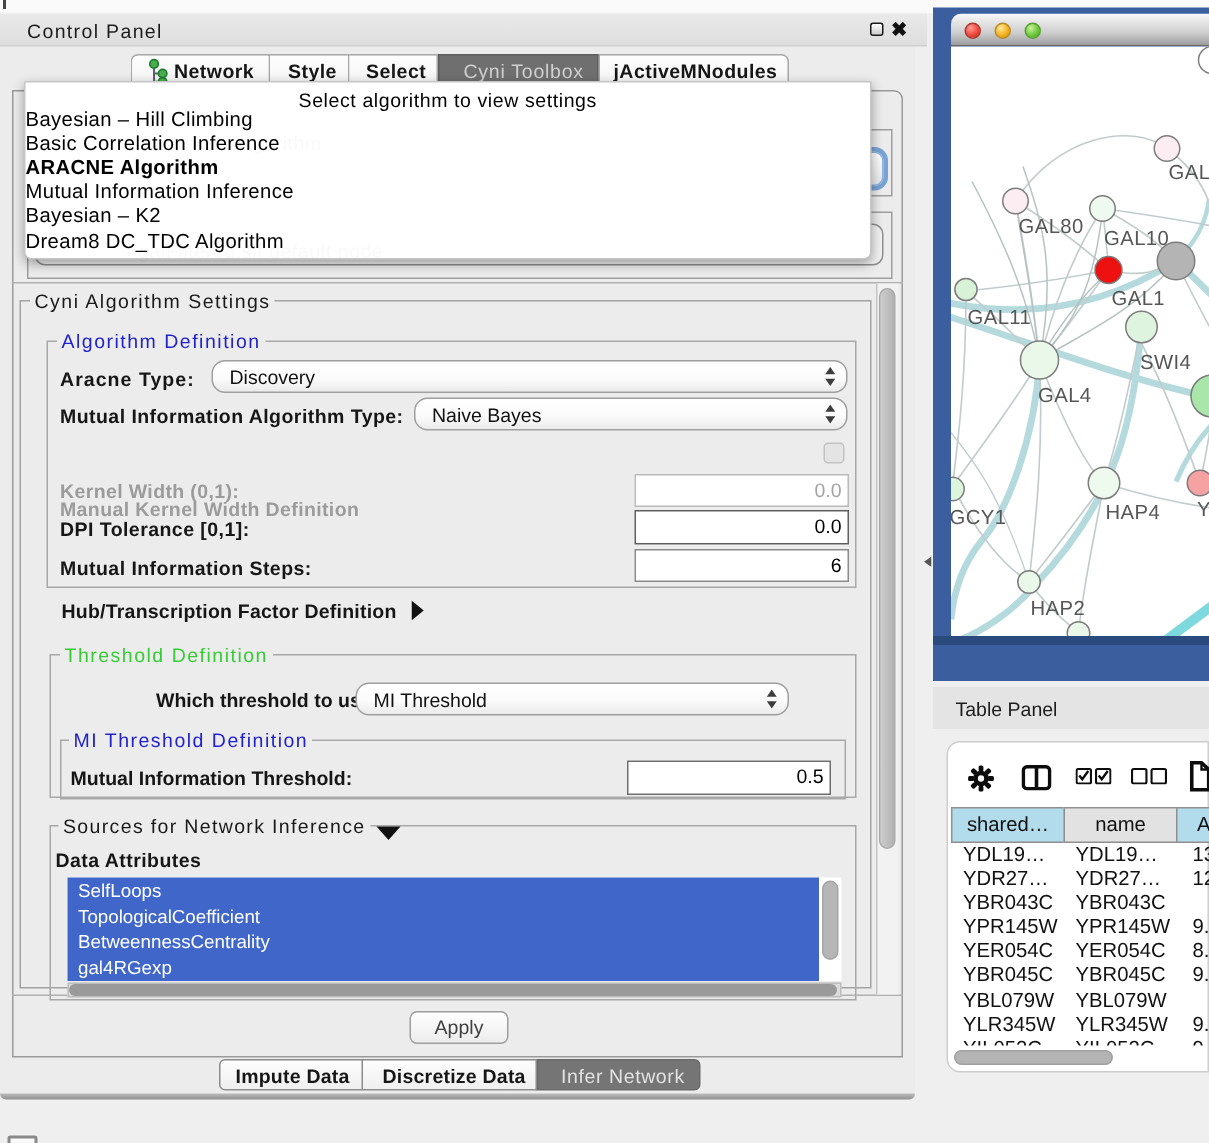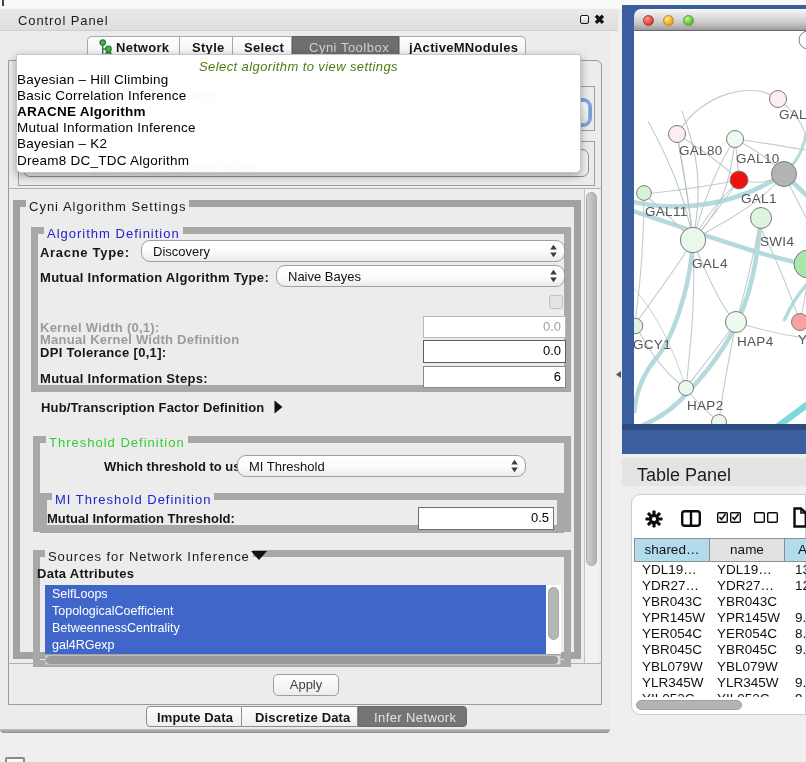--- a/index.html
+++ b/index.html
@@ -9,21 +9,21 @@
   .lbl { font-size:13px; font-weight:bold; color:#161616; white-space:nowrap; letter-spacing:0.3px; }
   .glbl { font-size:13px; font-weight:bold; color:#9b9b9b; white-space:nowrap; letter-spacing:0.25px; }
   .combo {
     position:absolute; border:1.5px solid #9f9f9f; border-radius:9px;
     background:linear-gradient(#ffffff,#fbfbfb 55%,#ebebeb);
   }
   .combo .ctext { position:absolute; left:11px; top:3px; font-size:13px; color:#111; }
   .stepper { position:absolute; right:7px; top:50%; transform:translateY(-50%); width:7px; height:13px; }
   .field { position:absolute; background:#fff; border:1px solid #9a9a9a; }
   .field .v { position:absolute; right:4px; top:2px; font-size:13px; color:#000; }
-  .gbox { position:absolute; border:7px solid #a16207; }
+  .gbox { position:absolute; border:1px solid #a16207; }
   .gtitle { position:absolute; top:-8px; background:#ececec; padding:0 3px; font-size:13px; white-space:nowrap; letter-spacing:1px; }
 </style>
 </head>
 <body>
 
 <div class="abs" style="left:0;top:0;width:806px;height:9px;background:#fafafa;"></div>
 <div class="abs" style="left:2px;top:0;width:2px;height:6px;background:#444;"></div>
 
 <div class="abs" style="left:0;top:8px;width:610px;height:725px;background:#ececec;"></div>
 
@@ -148,21 +148,21 @@
 <div class="abs" style="left:273px;top:677px;width:66px;text-align:center;font-size:13px;color:#404040;">Apply</div>
 
 <div class="abs" style="left:146px;top:706px;width:96px;height:21px;background:linear-gradient(#fdfdfd,#efefef);border:1px solid #8d8d8d;border-radius:4px 0 0 4px;"></div>
 <div class="abs" style="left:242px;top:706px;width:116px;height:21px;background:linear-gradient(#fdfdfd,#efefef);border:1px solid #8d8d8d;border-left:none;"></div>
 <div class="abs" style="left:358px;top:706px;width:109px;height:21px;background:#757575;border:1px solid #6a6a6a;border-radius:0 4px 4px 0;"></div>
 <div class="abs lbl" style="left:157px;top:710px;letter-spacing:0.15px;">Impute Data</div>
 <div class="abs lbl" style="left:255px;top:710px;letter-spacing:0.15px;">Discretize Data</div>
 <div class="abs" style="left:374px;top:710px;font-size:13px;color:#e2e2e2;letter-spacing:0.4px;">Infer Network</div>
 
 <div class="abs" style="left:16px;top:54px;width:565px;height:119px;background:#fff;border:1px solid #c6c6c6;border-radius:1px 1px 5px 5px;box-shadow:0 3px 8px rgba(0,0,0,0.35);"></div>
-<div class="abs" style="left:16px;top:59px;width:565px;text-align:center;font-size:13px;color:#4d7c0f;letter-spacing:0.4px;font-style:italic;">Select algorithm to view settings</div>
+<div class="abs" style="left:16px;top:59px;width:565px;text-align:center;font-size:13px;color:#000000;letter-spacing:0.4px;">Select algorithm to view settings</div>
 <div class="abs" style="left:17px;top:71.5px;font-size:13.5px;color:#000;line-height:16.2px;letter-spacing:0.25px;">
 Bayesian – Hill Climbing<br>
 Basic Correlation Inference<br>
 <b>ARACNE Algorithm</b><br>
 Mutual Information Inference<br>
 Bayesian – K2<br>
 Dream8 DC_TDC Algorithm
 </div>
 
 <div class="abs" style="left:95px;top:88px;font-size:13px;color:rgba(60,60,60,0.03);letter-spacing:0.4px;">Inference Algorithm</div>
@@ -256,21 +256,21 @@
       <text x="58" y="237">GAL4</text>
       <text x="-1" y="318">GCY1</text>
       <text x="103" y="315">HAP4</text>
       <text x="164" y="313">Y</text>
       <text x="53" y="379">HAP2</text>
     </g>
   </svg>
 </div>
 
 <div class="abs" style="left:622px;top:458px;width:184px;height:28px;background:#e4e4e4;"></div>
-<div class="abs" style="left:637px;top:465px;font-size:18px;color:#1c1c1c;">Table Panel</div>
+<div class="abs" style="left:637px;top:465px;font-size:13px;color:#1c1c1c;">Table Panel</div>
 
 <div class="abs" style="left:631px;top:494px;width:175px;height:221px;background:#fff;border:1px solid #cdcdcd;border-radius:9px 0 0 9px;"></div>
 
 <svg class="abs" style="left:645px;top:510px;" width="18" height="18" viewBox="0 0 18 18">
   <g fill="#0c0c0c">
     <circle cx="9" cy="9" r="5.2"></circle>
     <g id="teeth">
       <rect x="7.4" y="0.4" width="3.2" height="4" rx="1"></rect>
       <rect x="7.4" y="13.6" width="3.2" height="4" rx="1"></rect>
       <rect x="0.4" y="7.4" width="4" height="3.2" rx="1"></rect>

